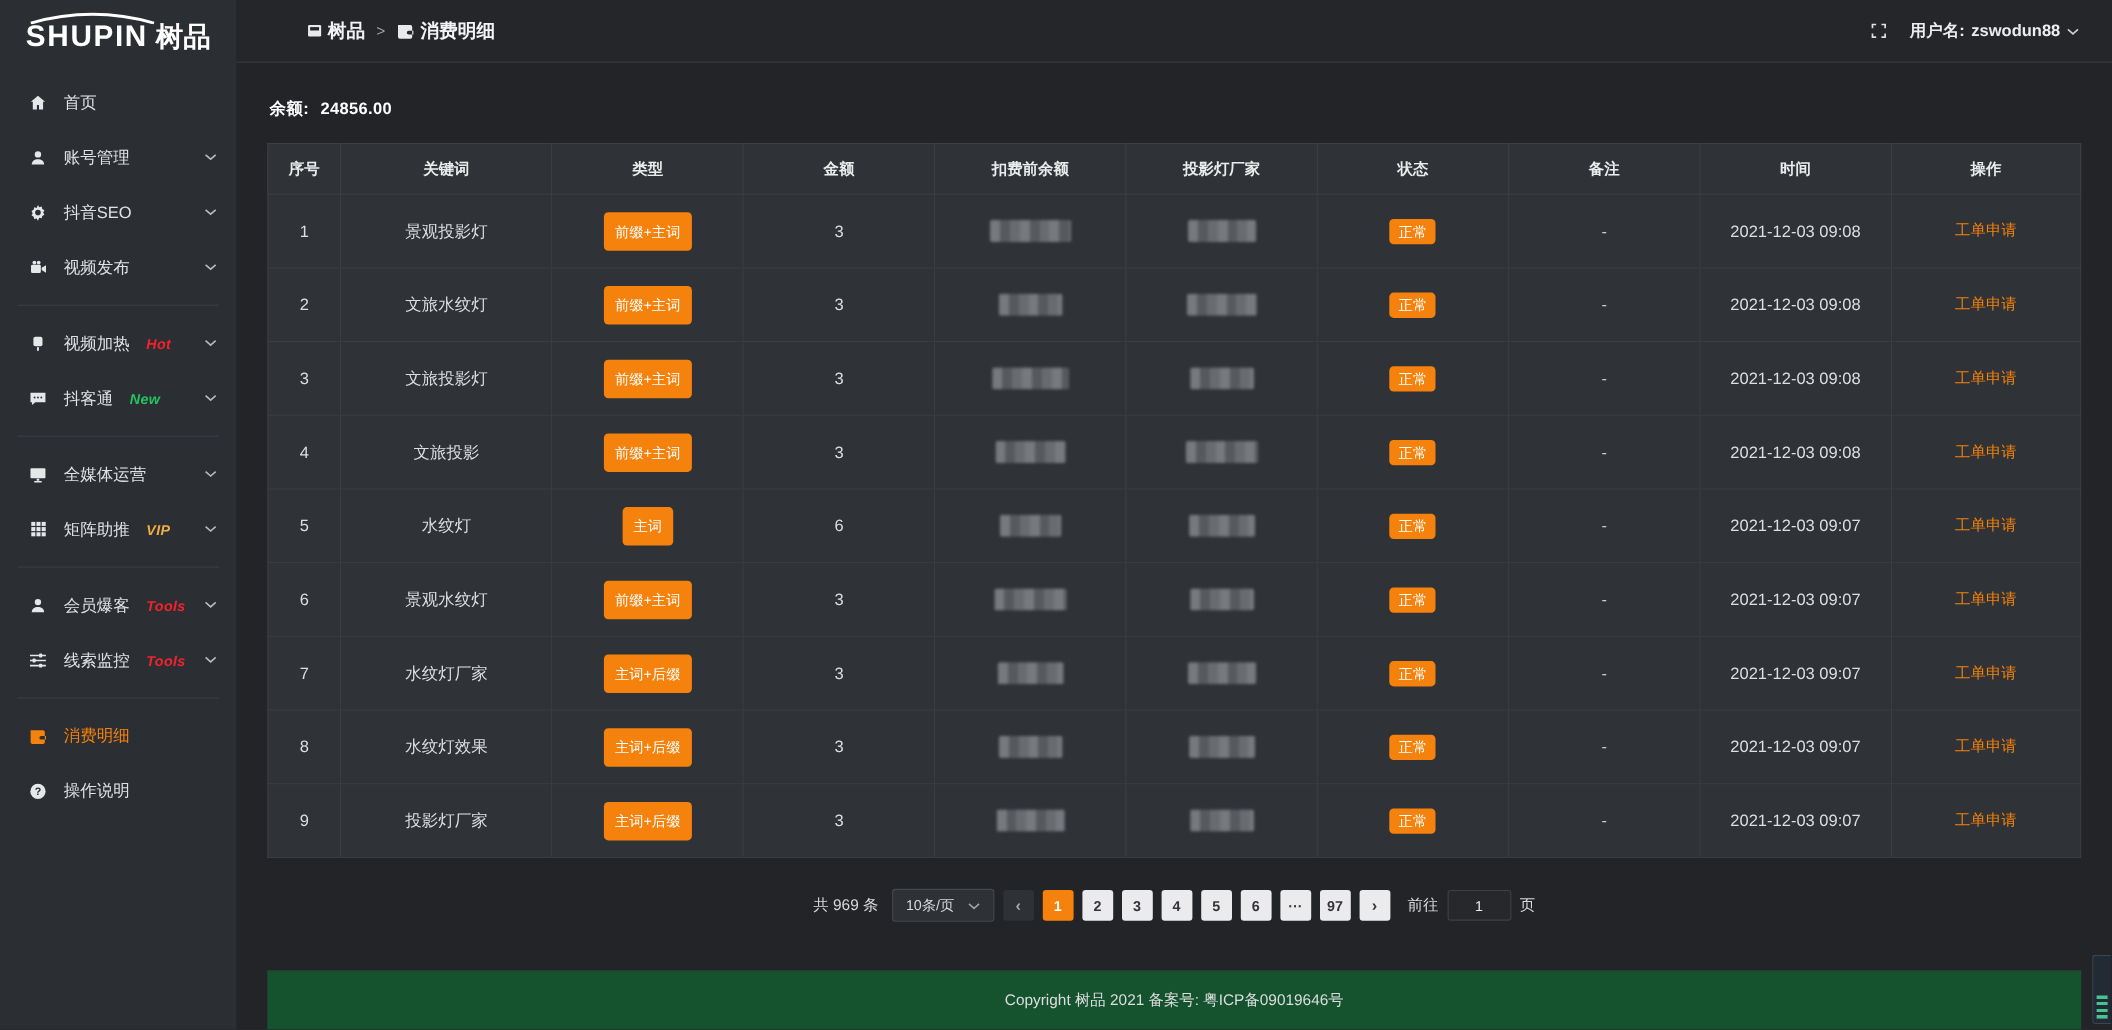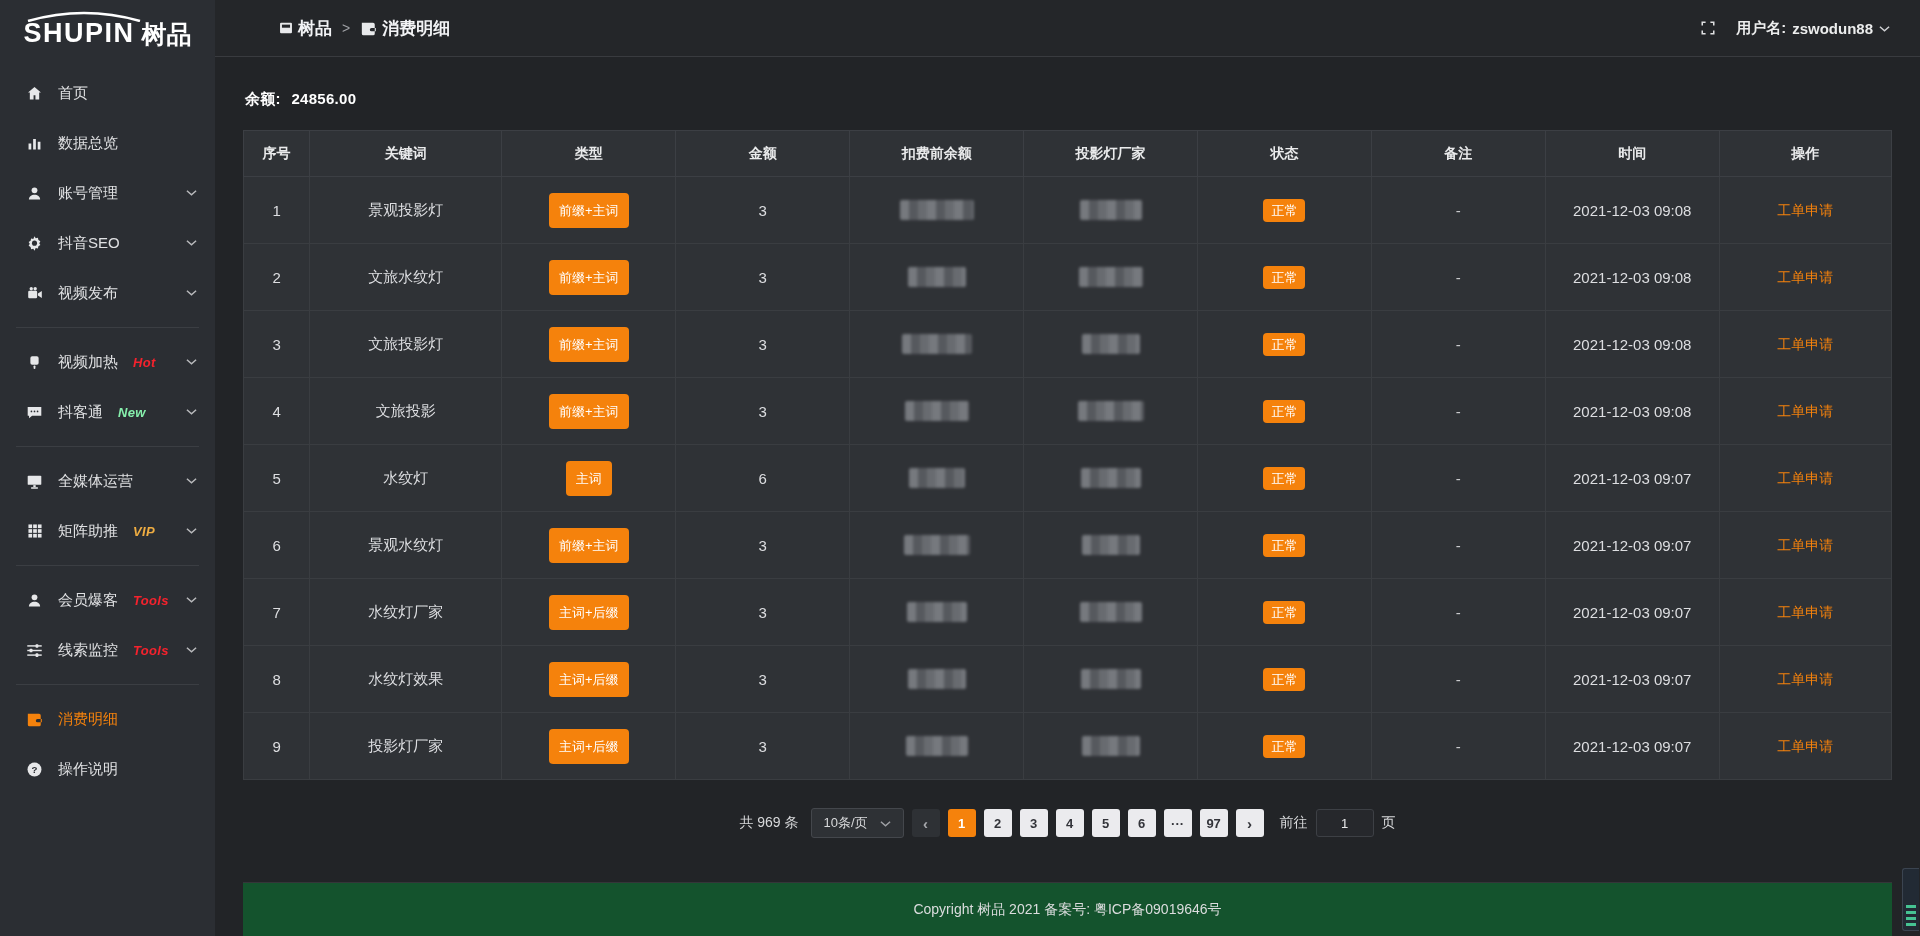--- a/index.html
+++ b/index.html
@@ -94,28 +94,20 @@
         <span class="icon">
           <svg width="17" height="17" viewBox="0 0 20 20">
             <path fill="currentColor" d="M10 2.3 2.4 8.8h2.1V17h4.4v-4.8h2.2V17h4.4V8.8h2.1z"></path>
           </svg>
         </span>
         <span class="nav-label">首页</span>
       </div>
       <div class="nav-item">
         <span class="icon">
           <svg width="17" height="17" viewBox="0 0 20 20">
-            <path fill="currentColor" d="M3 10h3.2v7H3zM8.4 4.8h3.2V17H8.4zM13.8 8h3.2v9h-3.2z"></path>
-          </svg>
-        </span>
-        <span class="nav-label">数据总览</span>
-      </div>
-      <div class="nav-item">
-        <span class="icon">
-          <svg width="17" height="17" viewBox="0 0 20 20">
             <circle cx="10" cy="6.3" r="3.4" fill="currentColor"></circle>
             <path fill="currentColor" d="M3.4 17.2c0-3.7 3-5.7 6.6-5.7s6.6 2 6.6 5.7z"></path>
           </svg>
         </span>
         <span class="nav-label">账号管理</span>
         <span class="nav-chevron">
           <svg width="11" height="8" viewBox="0 0 12 7">
             <path fill="none" stroke="currentColor" stroke-width="1.6" d="M1 1l5 4.4L11 1"></path>
           </svg>
         </span>
@@ -169,21 +161,21 @@
       <div class="nav-item">
         <span class="icon">
           <svg width="17" height="17" viewBox="0 0 20 20">
             <path fill="currentColor" d="M2 3.6h16v10.2H7.2L3.6 16.8v-3H2z"></path>
             <circle cx="6.4" cy="8.7" r="1" fill="#2b2e33"></circle>
             <circle cx="10" cy="8.7" r="1" fill="#2b2e33"></circle>
             <circle cx="13.6" cy="8.7" r="1" fill="#2b2e33"></circle>
           </svg>
         </span>
         <span class="nav-label">抖客通</span>
-        <span class="nav-tag" style="color: #86efac;">New</span>
+        <span class="nav-tag" style="color: #22c55e;">New</span>
         <span class="nav-chevron">
           <svg width="11" height="8" viewBox="0 0 12 7">
             <path fill="none" stroke="currentColor" stroke-width="1.6" d="M1 1l5 4.4L11 1"></path>
           </svg>
         </span>
       </div>
       <div class="nav-divider"></div>
       <div class="nav-item">
         <span class="icon">
           <svg width="17" height="17" viewBox="0 0 20 20">

